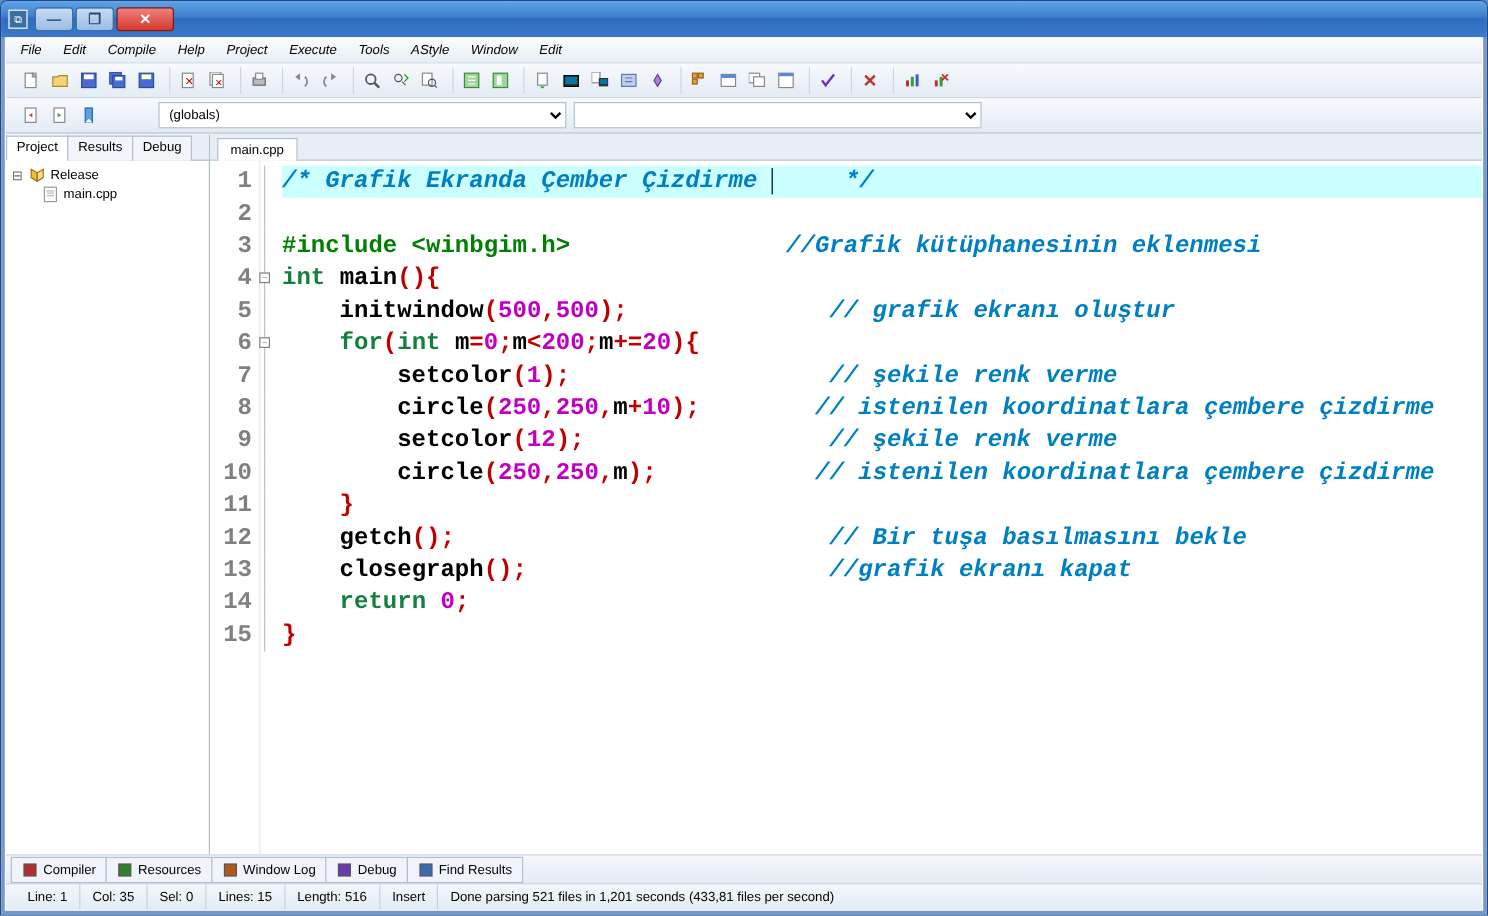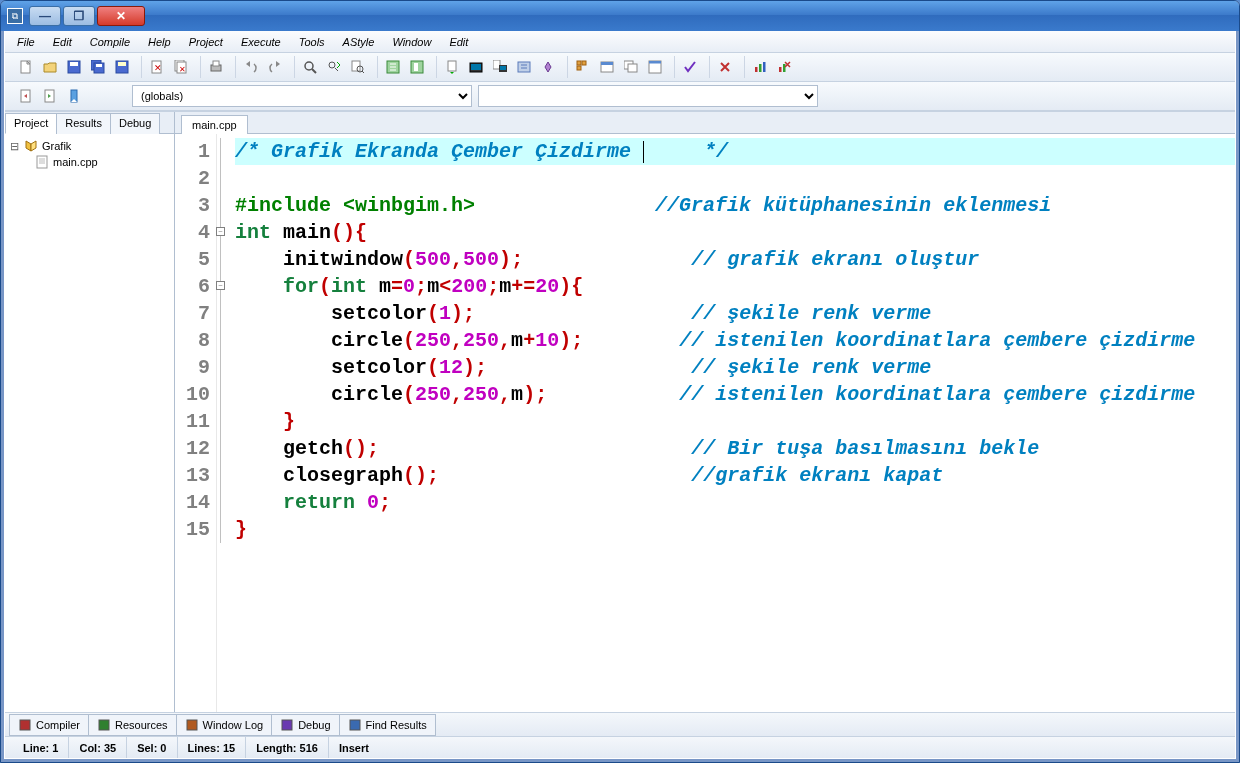--- a/index.html
+++ b/index.html
@@ -55,21 +55,21 @@
   .c-kw { color:#15803d; font-weight:bold; }
   .c-num { color:#c000c0; }
   .c-fn { color:#000; }
   .c-punc { color:#c00000; }
   .caret { display:inline-block; width:1px; height:22px; background:#000; vertical-align:middle; }
   
   .bottomtabs { height:24px; background:linear-gradient(to bottom,#f4f7fb,#e4ebf4); display:flex; align-items:center; padding:0 4px; gap:0; border-top:1px solid #c6d2e1; margin:0 4px; }
   .btab { display:flex; align-items:center; gap:4px; padding:3px 8px; border:1px solid #b0bed0; background:#f0f4fa; font-size:11px; margin-right:-1px; }
   .btab .bic { width:14px;height:14px;display:inline-flex;align-items:center;justify-content:center; }
   
-  .statusbar { height:22px; background:linear-gradient(to bottom,#f4f7fb,#e4ebf4); display:flex; align-items:center; padding:0 8px; font-size:11px; border-top:1px solid #c6d2e1; margin:0 4px 4px 4px; gap:0;font-weight:bold; }
+  .statusbar { height:22px; background:linear-gradient(to bottom,#f4f7fb,#e4ebf4); display:flex; align-items:center; padding:0 8px; font-size:11px; border-top:1px solid #c6d2e1; margin:0 4px 4px 4px; gap:0; }
   .statcell { padding:0 10px; border-right:1px solid #c6d2e1; height:100%; display:flex; align-items:center; }
   .statcell:last-child { border-right:none; flex:1; }
   
   svg { display:block; }
 </style>
 </head>
 <body>
 
 <div class="window">
 
@@ -331,21 +331,21 @@
         </div>
       <div class="tree">
         <div class="treenode">
           <span class="tw">⊟</span>
           <span class="ic">
               <svg width="14" height="14">
                 <path d="M2 2l5 3v7l-5-3z" fill="#f0c040" stroke="#a07010"></path>
                 <path d="M7 5l5-3v7l-5 3z" fill="#ffe080" stroke="#a07010"></path>
               </svg>
             </span>
-          <span>Grafik</span>
+          <span>Release</span>
         </div>
         <div class="treenode treechild">
           <span class="ic">
               <svg width="12" height="14">
                 <rect x="1" y="1" width="10" height="12" fill="#fff" stroke="#999"></rect>
                 <path d="M3 4h6M3 6h6M3 8h6" stroke="#bbb"></path>
               </svg>
             </span>
           <span>main.cpp</span>
         </div>
@@ -422,15 +422,16 @@
       </div>
     </div>
 
   <div class="statusbar">
     <div class="statcell">Line:   1</div>
     <div class="statcell">Col:   35</div>
     <div class="statcell">Sel:   0</div>
     <div class="statcell">Lines:   15</div>
     <div class="statcell">Length:   516</div>
     <div class="statcell">Insert</div>
+    <div class="statcell">Done parsing 521 files in 1,201 seconds (433,81 files per second)</div>
   </div>
 
 </div>
 
 </body></html>

